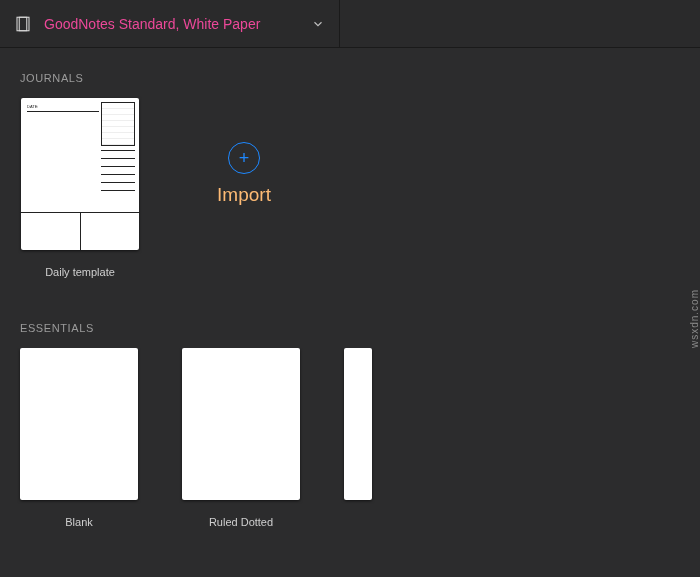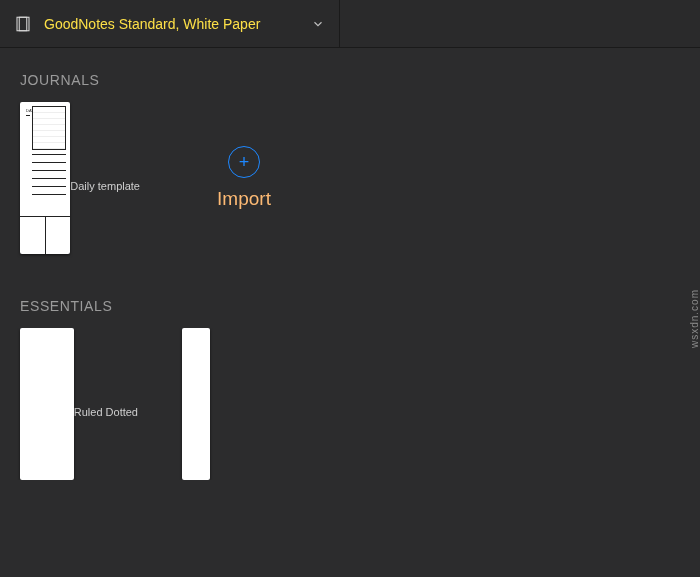--- a/index.html
+++ b/index.html
@@ -16,43 +16,43 @@
     display: flex;
     height: 48px;
     border-bottom: 1px solid #1a1a1a;
     background: #2a2a2b;
   }
   .topbar .dd {
     display: flex;
     align-items: center;
     padding: 8px 14px;
     border-right: 1px solid #1a1a1a;
-    color: #fde047;
+    color: #ec4899;
     font-size: 14px;
     gap: 12px;
   }
   .dd.paper { flex: 0 0 340px; }
   .dd.orient { flex: 1; }
   .dd .label { flex: 1; }
   .dd svg.icon { flex: 0 0 auto; }
   .chev { color: #bfbfbf; }
   .section-header {
-    font-size: 14px;
+    font-size: 11px;
     letter-spacing: 0.6px;
     color: #9b9b9b;
     padding: 24px 20px 14px 20px;
   }
   .row {
     display: flex;
     padding: 0 20px;
     gap: 44px;
   }
   .template {
     display: flex;
-    flex-direction: row;
+    flex-direction: column;
     align-items: center;
     width: 120px;
   }
   .thumb {
     width: 118px;
     height: 152px;
     background: #fff;
     border-radius: 2px;
     box-shadow: 0 1px 3px rgba(0,0,0,0.6);
     position: relative;
@@ -168,19 +168,23 @@
   <div class="import-tile">
     <div class="plus-circle">+</div>
     <div class="import-label">Import</div>
   </div>
 </div>
 
 <div class="section-header" style="padding-top:44px">ESSENTIALS</div>
 
 <div class="essentials-row">
   <div class="template">
+    <div class="thumb"></div>
+    <div class="tmpl-label">Blank</div>
+  </div>
+  <div class="template">
     <div class="thumb ruled-narrow"></div>
     <div class="tmpl-label">Ruled Dotted</div>
   </div>
   <div class="peek"></div>
 </div>
 
 <div class="watermark">wsxdn.com</div>
 
 </body></html>

